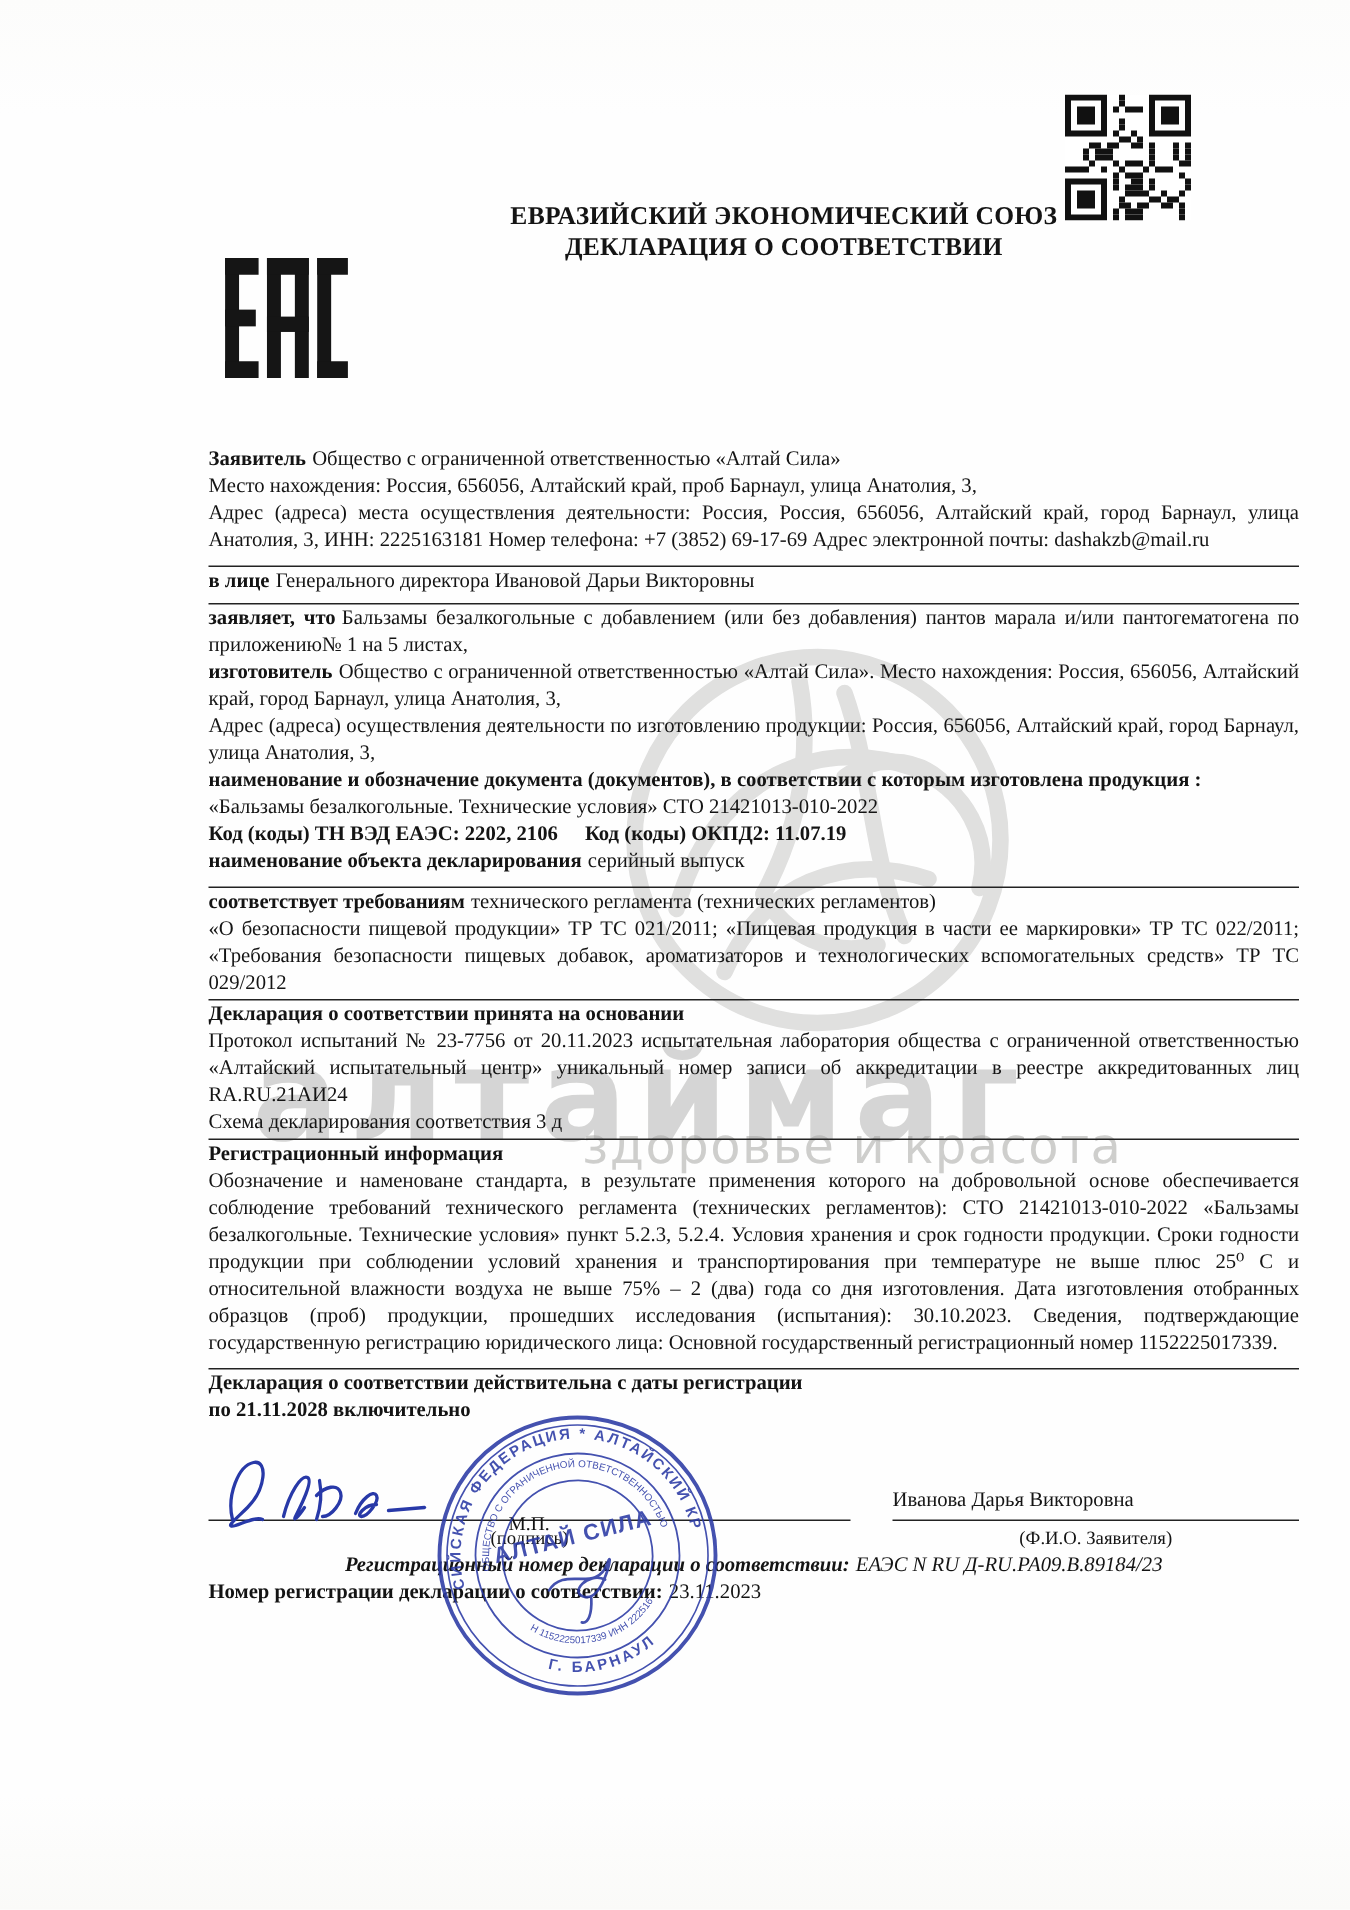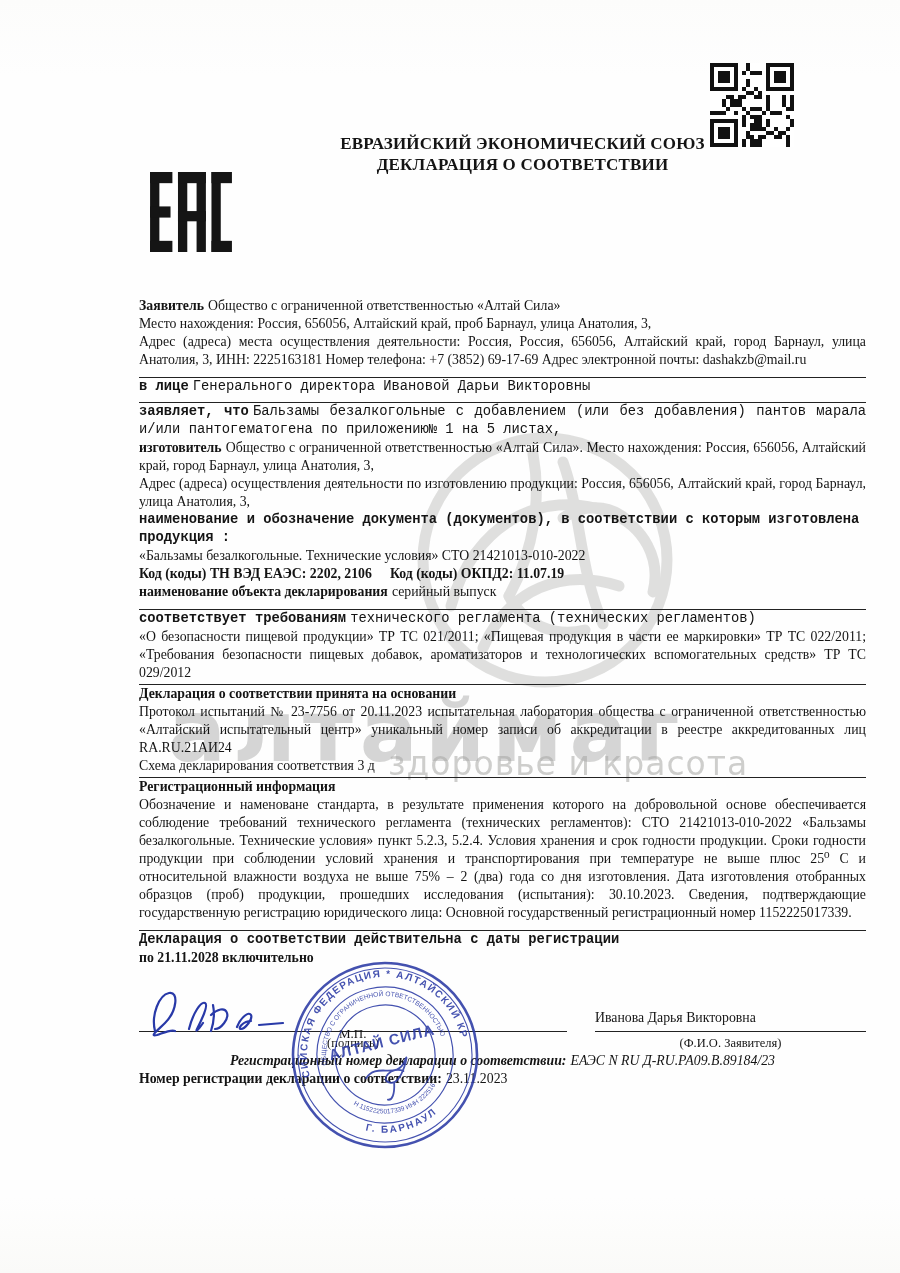--- a/index.html
+++ b/index.html
@@ -27,21 +27,21 @@
     font-size:33px;color:#a7a7a5;opacity:.55;letter-spacing:1px;line-height:1;
   }
   
   .content{position:absolute;left:139px;top:297px;width:727px;z-index:1;
     font-size:13.8px;line-height:18px;text-align:justify;}
   .content p{margin:0;}
   b.lbl{margin-right:.3em;}
   .rule{border-top:1.5px solid #222;height:0;}
   .mt14{margin-top:14px;} .mt11{margin-top:11px;} .mt10{margin-top:10px;}
   .mt8{margin-top:8px;} .mt6{margin-top:6px;} .mt4{margin-top:4px;}
-  .mt3{margin-top:3px;font-family:Liberation Mono, monospace;} .mt2{margin-top:2px;} .mt13{margin-top:13px;}
+  .mt3{margin-top:3px;} .mt2{margin-top:2px;} .mt13{margin-top:13px;}
   .left{text-align:left;}
   .codegap{margin-left:18px;}
   
   .sig-row{display:flex;margin-top:42px;position:relative;text-align:left;}
   .sig-left{width:428px;position:relative;}
   .sig-right{flex:1;margin-left:28px;}
   .sig-space{height:22px;}
   .sig-name{height:22px;font-size:13.8px;}
   .sig-line{border-top:1.4px solid #222;}
   .sig-cap{text-align:center;font-size:12.5px;padding-top:2px;}

